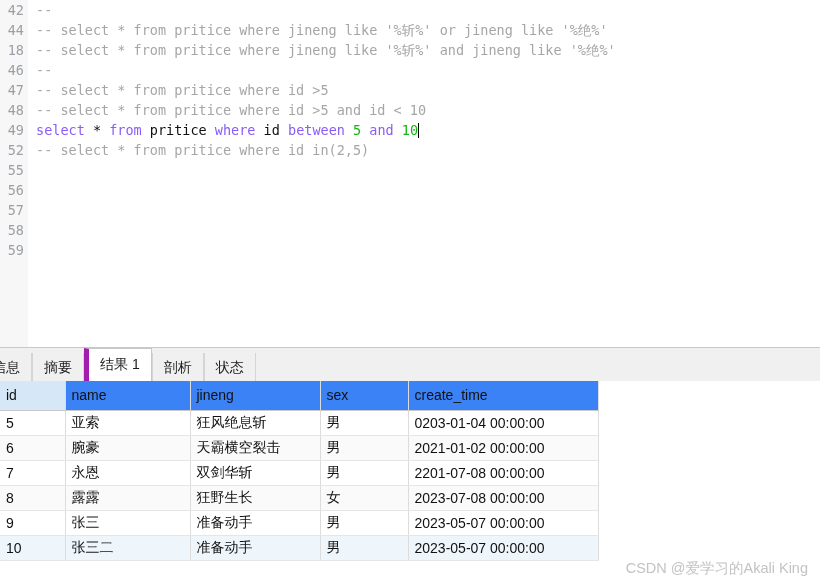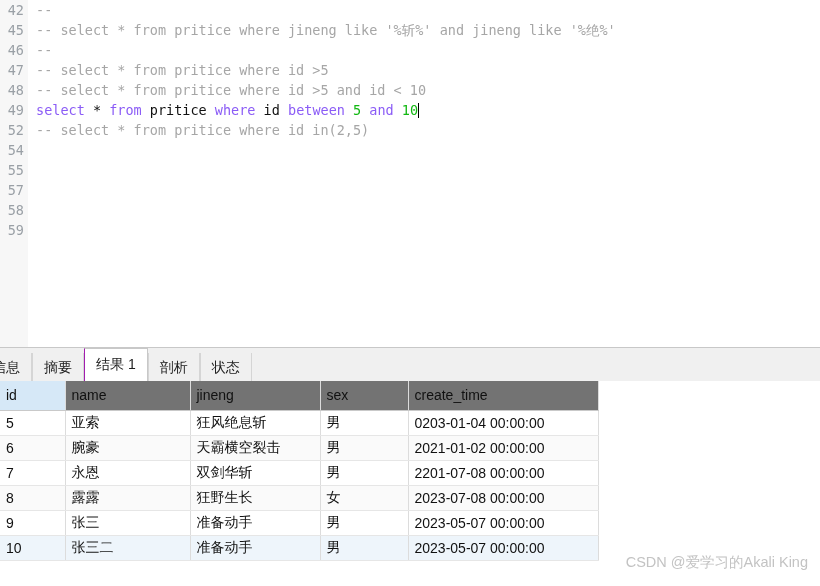--- a/index.html
+++ b/index.html
@@ -93,21 +93,21 @@
     border-left: 1px solid #d5d5d5;
     border-right: 1px solid #d5d5d5;
     box-sizing: border-box;
     white-space: nowrap;
   }
   .tab.active {
     background: #ffffff;
     height: 33px;
     line-height: 31px;
     border-top: 1px solid #c8c8c8;
-    border-left: 1px solid #a21caf;
+    border-left: 5px solid #a21caf;
     border-right: 1px solid #c8c8c8;
     border-bottom: none;
     font-size: 14px;
   }
 
   
   #grid {
     position: absolute;
     left: 0; top: 381px;
     width: 820px;
@@ -129,61 +129,62 @@
     height: 25px;
     box-sizing: border-box;
     overflow: hidden;
     white-space: nowrap;
     font-weight: normal;
     text-align: left;
   }
   table.resultgrid thead th {
     height: 29px;
     border-bottom: 1px solid #c9c9c9;
-    background: #737373;
+    background: #3b82f6;
     vertical-align: middle;
   }
   table.resultgrid thead th.sel {
     background: #d6e8f7;
   }
   tr.alt td { background: #fafafa; }
   tr.selrow td { background: #eef5fb; }
   td.col-id, th.col-id { text-align: right; }
   .col-id   { width: 65px; }
   .col-name { width: 125px; }
   .col-jin  { width: 130px; }
   .col-sex  { width: 88px; }
   .col-time { width: 190px; }
 
   
   #watermark {
     position: absolute;
     right: 12px;
-    bottom: 14px;
+    bottom: 8px;
     font-size: 14.5px;
     color: #c3c3c3;
     white-space: nowrap;
     pointer-events: none;
   }
 </style>
 </head>
 <body>
 
 <div id="editor">
   <div class="gutter"></div>
   <div class="code-lines">
       <div class="code-line"><span class="ln">42</span><span class="code-text"><span class="cmt">--</span></span></div>
-      <div class="code-line"><span class="ln">45</span><span class="code-text"><span class="cmt">-- select * from pritice where jineng like '%斩%' and jineng like '%绝%'</span></span></div>
+      <div class="code-line"><span class="ln">44</span><span class="code-text"><span class="cmt">-- select * from pritice where jineng like '%斩%' or jineng like '%绝%'</span></span></div>
+      <div class="code-line"><span class="ln">18</span><span class="code-text"><span class="cmt">-- select * from pritice where jineng like '%斩%' and jineng like '%绝%'</span></span></div>
       <div class="code-line"><span class="ln">46</span><span class="code-text"><span class="cmt">--</span></span></div>
       <div class="code-line"><span class="ln">47</span><span class="code-text"><span class="cmt">-- select * from pritice where id &gt;5</span></span></div>
       <div class="code-line"><span class="ln">48</span><span class="code-text"><span class="cmt">-- select * from pritice where id &gt;5 and id &lt; 10</span></span></div>
       <div class="code-line"><span class="ln">49</span><span class="code-text"><span class="kw">select</span><span class="id"> * </span><span class="kw">from</span><span class="id"> pritice </span><span class="kw">where</span><span class="id"> id </span><span class="kw">between</span><span class="id"> </span><span class="num">5</span><span class="id"> </span><span class="kw">and</span><span class="id"> </span><span class="num">10</span><span class="caret"></span></span></div>
       <div class="code-line"><span class="ln">52</span><span class="code-text"><span class="cmt">-- select * from pritice where id in(2,5)</span></span></div>
-      <div class="code-line"><span class="ln">54</span><span class="code-text"></span></div>
       <div class="code-line"><span class="ln">55</span><span class="code-text"></span></div>
+      <div class="code-line"><span class="ln">56</span><span class="code-text"></span></div>
       <div class="code-line"><span class="ln">57</span><span class="code-text"></span></div>
       <div class="code-line"><span class="ln">58</span><span class="code-text"></span></div>
       <div class="code-line"><span class="ln">59</span><span class="code-text"></span></div>
     </div>
 </div>
 
 <div id="tabbar">
   <div class="tabs">
       <div class="tab">信息</div>
       <div class="tab">摘要</div>

